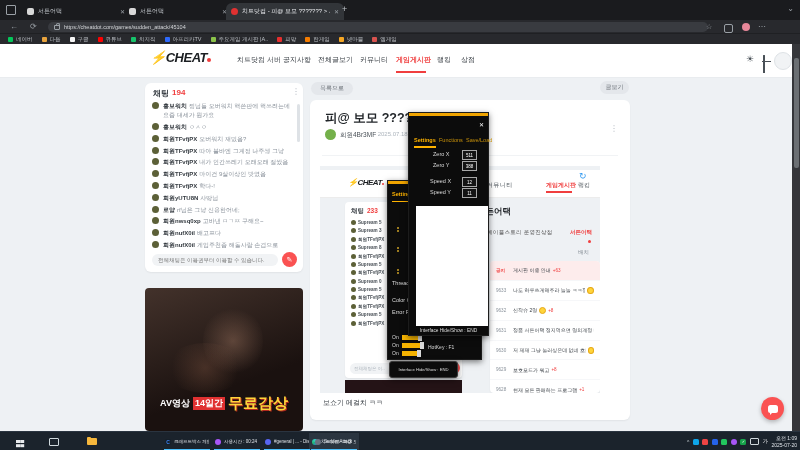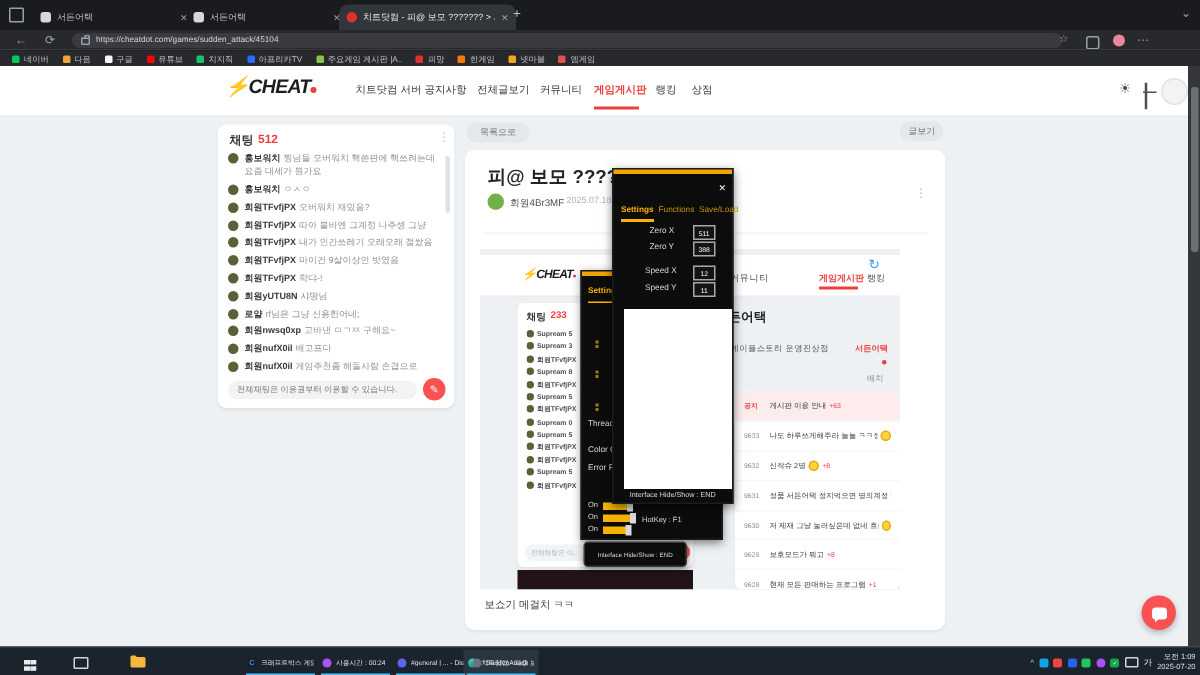--- a/index.html
+++ b/index.html
@@ -180,21 +180,21 @@
   <span class="abs hnav" style="left:437px;top:55px;">랭킹</span>
   <span class="abs hnav" style="left:461px;top:55px;">상점</span>
   <span class="abs" style="left:396px;top:71px;width:30px;height:2px;background:#f03e3e;"></span>
   <span class="abs" style="left:746px;top:54px;font-size:9px;color:#495057;">☀</span>
   <span class="abs bell" style="left:763px;top:56px;"></span>
   <span class="abs" style="left:774px;top:52px;width:16px;height:16px;border-radius:50%;background:#f1f3f5;border:1px solid #dee2e6;"></span>
 
   
   <div class="abs card" style="left:145px;top:83px;width:158px;height:189px;"></div>
   <span class="abs" style="left:153px;top:88px;font-size:8px;font-weight:bold;color:#343a40;">채팅</span>
-  <span class="abs" style="left:172px;top:88px;font-size:8px;font-weight:bold;color:#f03e3e;">512</span>
+  <span class="abs" style="left:172px;top:88px;font-size:8px;font-weight:bold;color:#f03e3e;">194</span>
   <span class="abs" style="left:292px;top:87px;color:#adb5bd;font-size:8px;">⋮</span>
   <div class="abs" style="left:152px;top:102px;width:142px;height:150px;overflow:hidden;">
     <div class="crow"><span class="cava"></span><span class="cname">홍보워치</span><span>찡님들 오버워치 핵쓴판에 핵쓰려는데 요즘 대세가 뭔가요</span></div>
     <div class="crow"><span class="cava"></span><span class="cname">홍보워치</span><span>ㅇㅅㅇ</span></div>
     <div class="crow"><span class="cava"></span><span class="cname">회원TFvfjPX</span><span>오버워치 재밌음?</span></div>
     <div class="crow"><span class="cava"></span><span class="cname">회원TFvfjPX</span><span>따아 불바엔 그계정 나주셍 그냥</span></div>
     <div class="crow"><span class="cava"></span><span class="cname">회원TFvfjPX</span><span>내가 인간쓰레기 오래오래 절쌌음</span></div>
     <div class="crow"><span class="cava"></span><span class="cname">회원TFvfjPX</span><span>마이건 9살이상인 밧였음</span></div>
     <div class="crow"><span class="cava"></span><span class="cname">회원TFvfjPX</span><span>학댜-!</span></div>
     <div class="crow"><span class="cava"></span><span class="cname">회원yUTU8N</span><span>샤땅님</span></div>
@@ -203,20 +203,29 @@
     <div class="crow"><span class="cava"></span><span class="cname">회원nufX0il</span><span>배고프다</span></div>
     <div class="crow"><span class="cava"></span><span class="cname">회원nufX0il</span><span>게임주천좀 해돌사람 손겹으로</span></div>
   </div>
   <span class="abs" style="left:297px;top:104px;width:3px;height:38px;background:#dee2e6;border-radius:2px;"></span>
   <input class="abs" style="left: 152px; top: 254px; width: 126px; height: 12px; background: rgb(241, 243, 245); border: none; border-radius: 7px; font-size: 5.5px; color: rgb(173, 181, 189); padding: 0px 6px; box-sizing: border-box; font-family: inherit;" placeholder="전체채팅은 이용권부터 이용할 수 있습니다.">
   <span class="abs" style="left:282px;top:252px;width:15px;height:15px;border-radius:50%;background:#fa5252;color:#fff;font-size:7px;display:flex;align-items:center;justify-content:center;">
       <span>✎</span>
     </span>
 
   
+  <div class="abs" style="left:145px;top:288px;width:158px;height:143px;border-radius:4px;overflow:hidden;background:linear-gradient(160deg,#43322b,#1a110f 65%);">
+    <span class="abs" style="left:58px;top:18px;width:60px;height:70px;border-radius:50%;background:radial-gradient(circle,#c9967a55,#c9967a00 70%);"></span>
+    <span class="abs" style="left:20px;top:55px;width:80px;height:50px;border-radius:50%;background:radial-gradient(circle,#a8705544,#a8705500 70%);"></span>
+    <div class="abs" style="left:0;top:106px;width:158px;display:flex;align-items:center;justify-content:center;gap:3px;">
+      <span style="color:#fff;font-weight:bold;font-size:9px;">AV영상</span>
+      <span style="background:#e03131;color:#fff;font-size:9px;font-weight:bold;padding:0 2px;">14일간</span>
+      <span style="color:#ffd43b;font-weight:bold;font-size:15px;text-shadow:1px 1px 0 #b0261f;">무료감상</span>
+    </div>
+  </div>
 
   
   <div class="abs pill" style="left:311px;top:82px;width:42px;height:13px;">
       <span>목록으로</span>
     </div>
   <div class="abs pill" style="left:600px;top:81px;width:29px;height:13px;">
       <span>글보기</span>
     </div>
   <div class="abs card" style="left:310px;top:100px;width:320px;height:320px;"></div>
   <span class="abs" style="left:325px;top:110px;font-size:12.5px;font-weight:bold;color:#212529;">피@ 보모 ???????</span>

